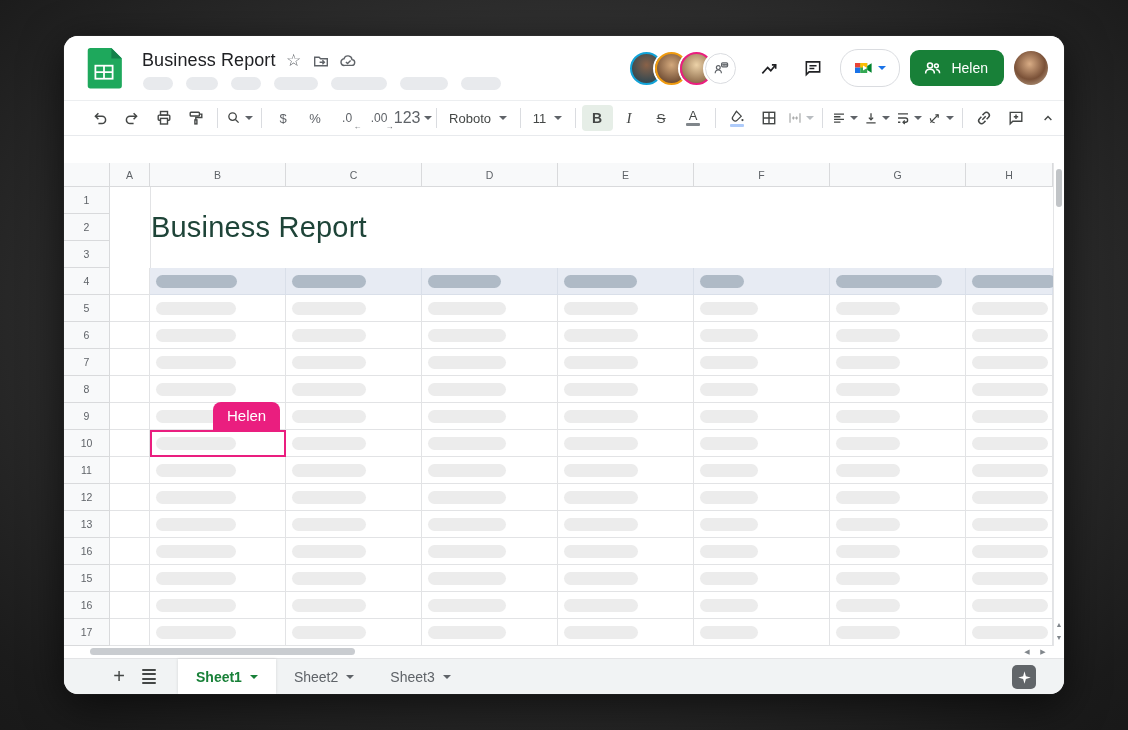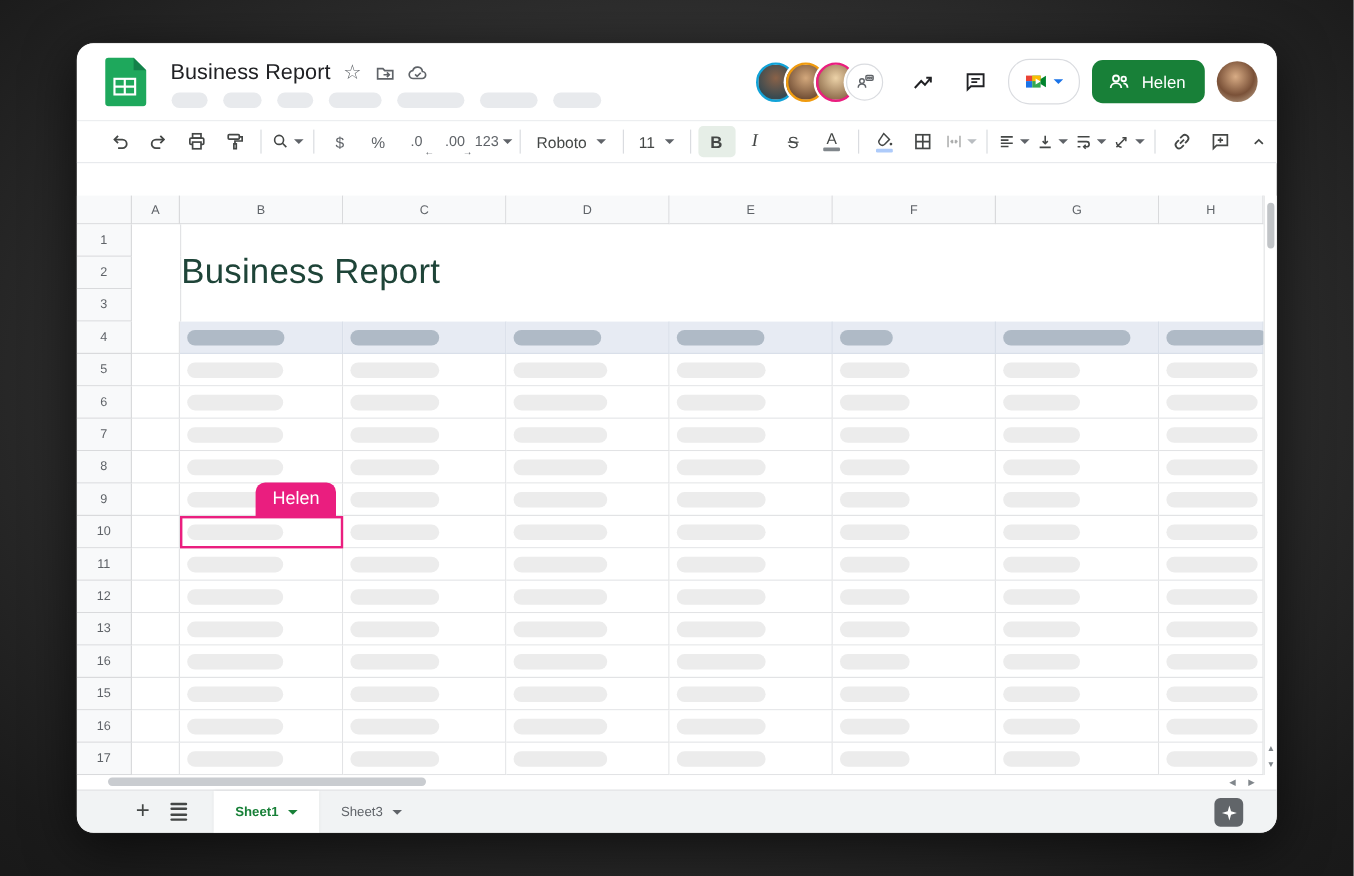--- a/index.html
+++ b/index.html
@@ -79,21 +79,21 @@
   .hscroll{position:absolute;left:0;top:610px;width:1000px;height:12px;background:#fff}
   .hthumb{position:absolute;left:26px;top:2px;width:265px;height:7px;border-radius:3.5px;background:#c9ccd0}
   .hbtn{position:absolute;top:1px;width:14px;height:10px;display:flex;align-items:center;justify-content:center;font-size:7px;color:#80868b}
   
   .bottombar{position:absolute;left:0;top:622px;right:0;height:36px;background:#f1f3f4;border-top:1px solid #e3e4e6;display:flex;align-items:center;box-sizing:border-box}
   .bb-ic{width:30px;height:30px;display:flex;align-items:center;justify-content:center;color:#444746;border-radius:50%}
   .plus-glyph{font-size:20px;font-weight:400;line-height:20px;margin-top:-2px}
   .hamb{display:flex;flex-direction:column;gap:2.2px}
   .hamb i{display:block;width:14px;height:2px;background:#444746;border-radius:1px}
   .tabs{display:flex;height:100%;margin-left:14px}
-  .tab{height:100%;padding:0 18px;display:flex;align-items:center;gap:8px;font-size:11px;color:#5f6368}
+  .tab{height:100%;padding:0 18px;display:flex;align-items:center;gap:8px;font-size:14px;color:#5f6368}
   .tab.active{background:#fff;color:#188038;font-weight:700;box-shadow:0 0 3px rgba(0,0,0,.12)}
   .explore-btn{position:absolute;right:28px;top:6px;width:24px;height:24px;border-radius:5px;background:#616569;display:flex;align-items:center;justify-content:center}
   svg{display:block}
 </style>
 </head>
 <body>
 
 <div class="card">
 
   <div class="titlebar">
@@ -228,21 +228,21 @@
     <span class="tb txt">$</span>
     <span class="tb txt">%</span>
     <span class="tb txt" style="font-size:12px">
       <span>.0</span>
         <span class="sub-arrow">←</span>
     </span>
     <span class="tb txt" style="font-size:12px">
       <span>.00</span>
         <span class="sub-arrow">→</span>
     </span>
-    <span class="tb txt" style="font-size:12px">
+    <span class="tb txt" style="font-size:16px">
       <span>123</span>
         <span class="caret"></span>
     </span>
     <span class="tb-div"></span>
     <span class="tb-select" style="width:74px">
       <span>Roboto</span>
         <span class="caret"></span>
     </span>
     <span class="tb-div"></span>
     <span class="tb-select" style="width:38px">
@@ -728,20 +728,24 @@
           <i></i>
           <i></i>
         </span>
     </span>
     <div class="tabs">
       <div class="tab active">
         <span>Sheet1</span>
         <span class="caret green"></span>
       </div>
       <div class="tab">
+        <span>Sheet2</span>
+        <span class="caret"></span>
+      </div>
+      <div class="tab">
         <span>Sheet3</span>
         <span class="caret"></span>
       </div>
     </div>
     <div class="explore-btn">
       <svg width="15" height="15" viewBox="0 0 24 24">
           <path d="M12 2 L14.2 9.8 L22 12 L14.2 14.2 L12 22 L9.8 14.2 L2 12 L9.8 9.8 Z" fill="#fff"></path>
         </svg>
     </div>
   </div>

